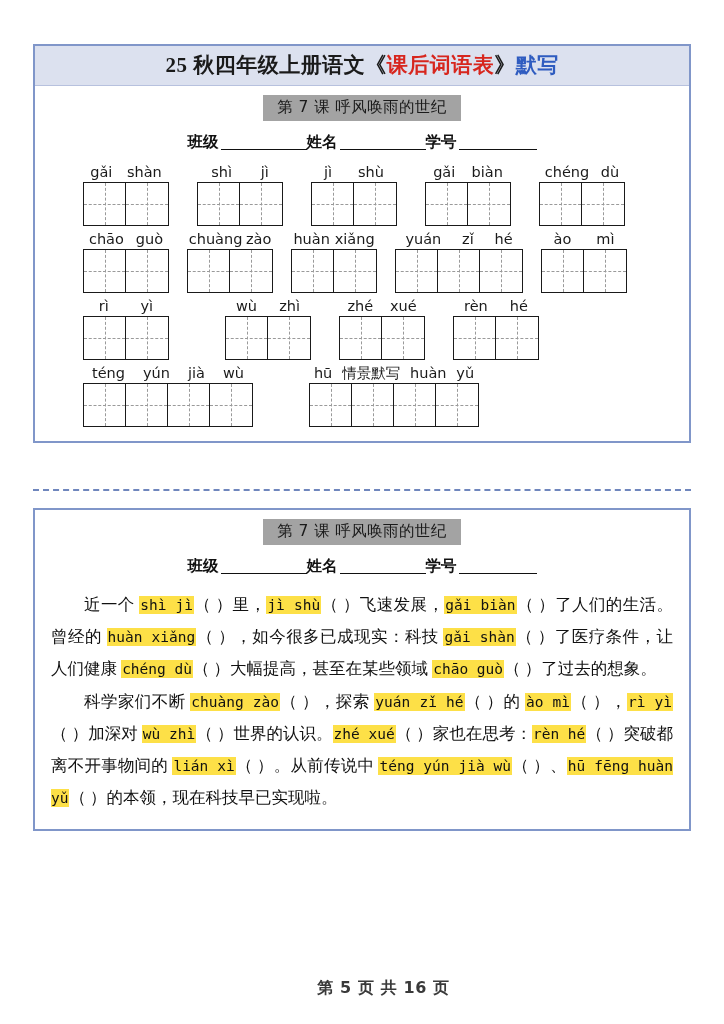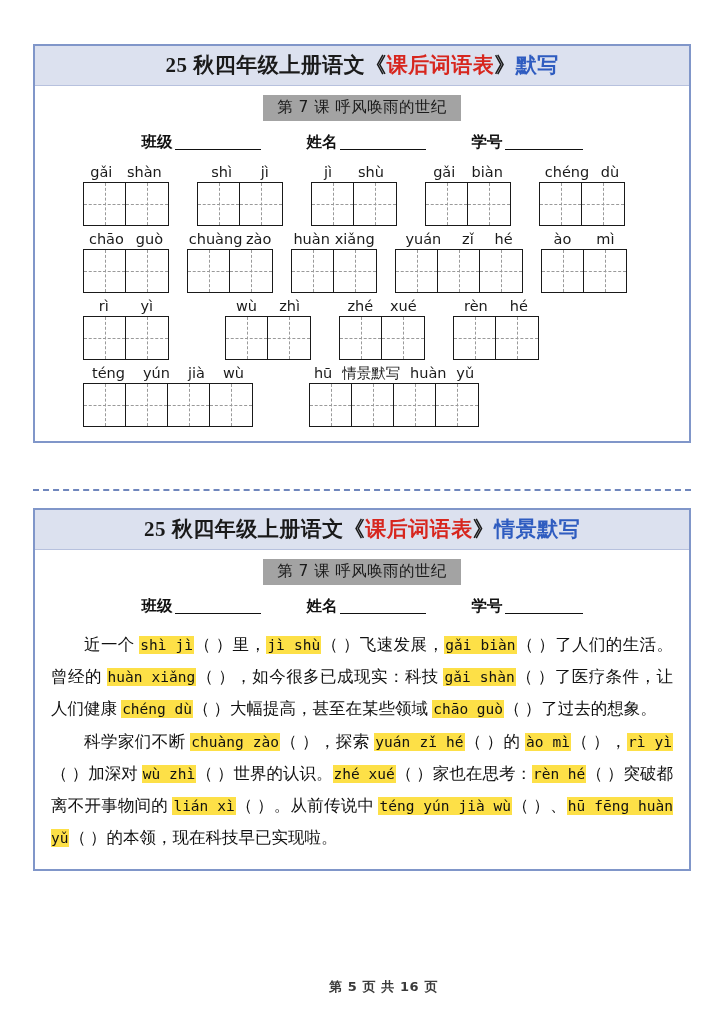--- a/index.html
+++ b/index.html
@@ -64,21 +64,20 @@
     padding: 2px 14px 3px 14px;
     font-size: 15.5px;
     font-family: "DejaVu Sans", "Liberation Sans", sans-serif;
     color: #1a1a1a;
     letter-spacing: 0.4px;
   }
 
   .info-row {
     display: flex;
     justify-content: center;
-    gap: 46px;
     margin-top: 11px;
     margin-bottom: 6px;
     font-size: 15.5px;
     font-family: "Liberation Serif", "DejaVu Serif", serif;
     font-weight: bold;
     color: #111;
   }
   .info-item { white-space: nowrap; }
   .info-item .blank {
     display: inline-block;
@@ -185,21 +184,21 @@
   }
 
   
   .footer {
     position: absolute;
     left: 0;
     right: 0;
     top: 978px;
     text-align: center;
     font-family: "DejaVu Sans", "Liberation Sans", sans-serif;
-    font-size: 13px;
+    font-size: 16px;
     color: #3a3a3a;
     font-weight: bold;
     letter-spacing: 0.6px;
     margin-left: 43px;
   }
 </style>
 </head>
 <body>
 
 <div class="page">
@@ -416,23 +415,20 @@
               <div class="cell"></div>
             </div>
           </div>
         </div>
       </div>
   </div>
 
   <div class="cut-line"></div>
 
   <div class="section" id="section-context">
-    <div class="section-title">
-      <span class="t-black">25 秋四年级上册语文</span><span class="t-brack">《</span><span class="t-red">课后词语表</span><span class="t-brack">》</span><span class="t-blue">情景默写</span>
-    </div>
 
     <div class="lesson-row">
       <span class="lesson-chip">第 7 课  呼风唤雨的世纪</span>
     </div>
 
     <div class="info-row">
       <span class="info-item">
         <span>班级</span><span class="blank"></span>
       </span>
       <span class="info-item">

